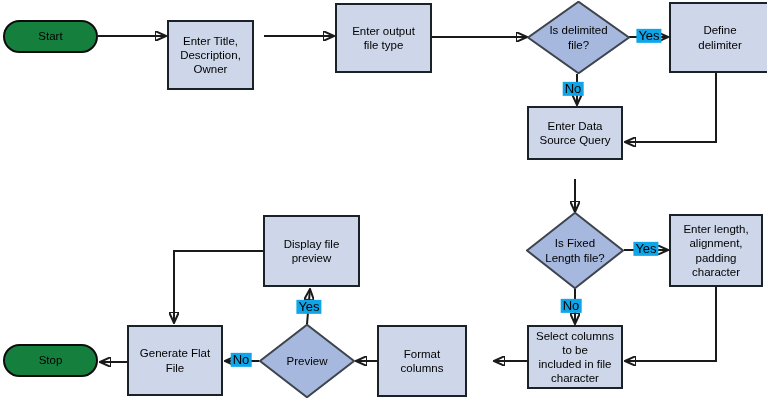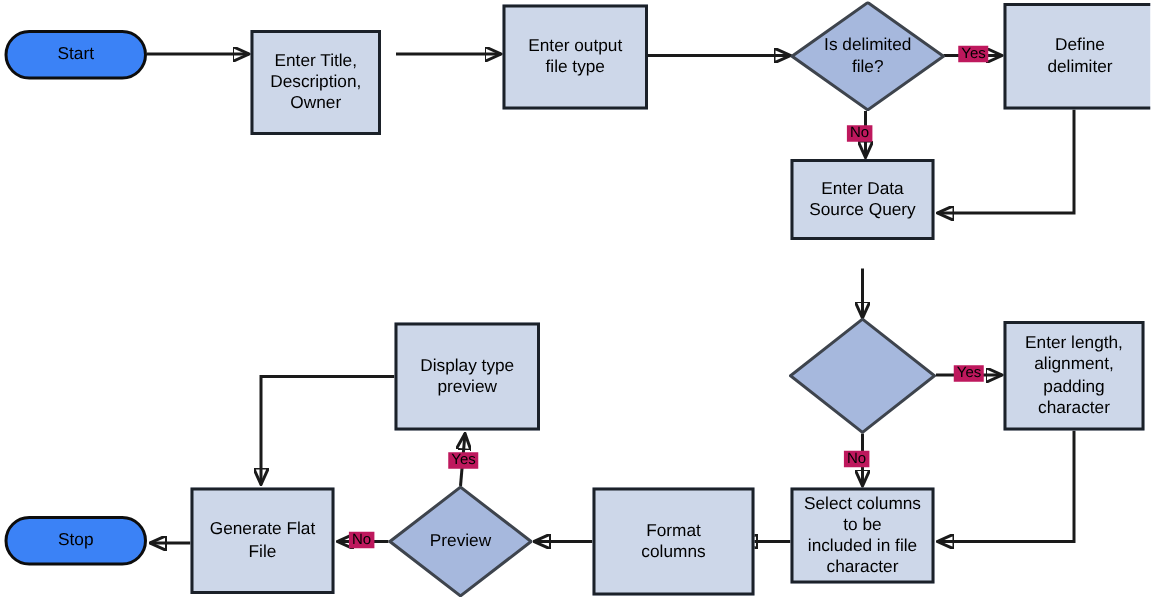--- a/index.html
+++ b/index.html
@@ -38,21 +38,21 @@
     white-space: pre-line;
     position: relative;
     z-index: 1;
     padding: 0 2px;
   }
   .process {
     background: #cdd7e9;
     border: 2px solid #1b2129;
   }
   .terminator {
-    background: #3b82f6;
+    background: #15803d;
     border: 2px solid #0d0d0d;
     border-radius: 17px;
   }
   .diamond {
     background: transparent;
     border: none;
     align-items: center;
   }
   .diamond .shape {
     position: absolute;
@@ -60,23 +60,23 @@
     width: 100%; height: 100%;
   }
   .diamond .shape polygon {
     fill: #a6b8dd;
     stroke: #3e444d;
     stroke-width: 2;
   }
   .edge-label {
     position: absolute;
     transform: translate(-50%, -50%);
-    background: #be185d;
+    background: #0ea5e9;
     color: #000000;
-    font-size: 10px;
+    font-size: 13px;
     line-height: 1.1;
     padding: 0 2px;
     z-index: 2;
   }
 </style>
 </head>
 <body>
 
 <div class="stage">
 
@@ -134,50 +134,52 @@
 
   <div class="node process" style="left:527px;top:106px;width:96px;height:54px">
     <span>Enter Data
 Source Query</span>
   </div>
 
   <div class="node diamond" style="left:526px;top:212px;width:98px;height:77px">
     <svg class="shape" viewBox="0 0 100 100" preserveAspectRatio="none">
       <polygon points="50,1 99,50 50,99 1,50" vector-effect="non-scaling-stroke"></polygon>
     </svg>
+    <span>Is Fixed
+Length file?</span>
   </div>
 
   <div class="node process" style="left:669px;top:214px;width:94px;height:73px">
     <span>Enter length,
 alignment,
 padding
 character</span>
   </div>
 
   <div class="node process" style="left:527px;top:325px;width:96px;height:64px">
     <span>Select columns
 to be
 included in file
 character</span>
   </div>
 
-  <div class="node process" style="left:395px;top:325px;width:108px;height:72px">
+  <div class="node process" style="left:377px;top:325px;width:90px;height:72px">
     <span>Format
 columns</span>
   </div>
 
   <div class="node diamond" style="left:259px;top:324px;width:96px;height:74px">
     <svg class="shape" viewBox="0 0 100 100" preserveAspectRatio="none">
       <polygon points="50,1 99,50 50,99 1,50" vector-effect="non-scaling-stroke"></polygon>
     </svg>
     <span>Preview</span>
   </div>
 
   <div class="node process" style="left:263px;top:215px;width:97px;height:72px">
-    <span>Display type
+    <span>Display file
 preview</span>
   </div>
 
   <div class="node process" style="left:127px;top:325px;width:96px;height:71px">
     <span>Generate Flat
 File</span>
   </div>
 
   <div class="node terminator" style="left:3px;top:344px;width:95px;height:33px">
     <span>Stop</span>

